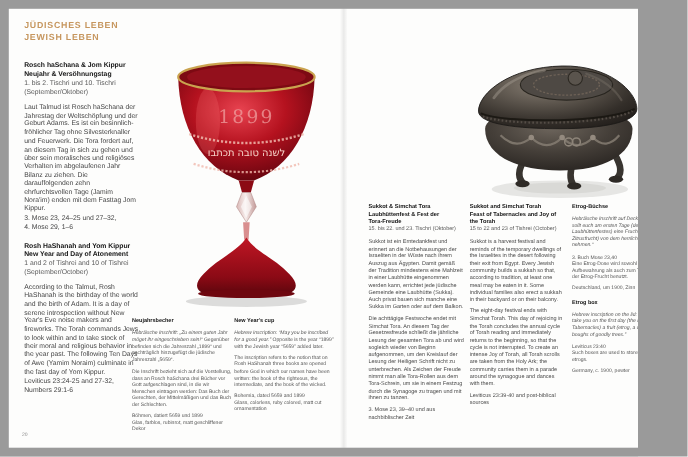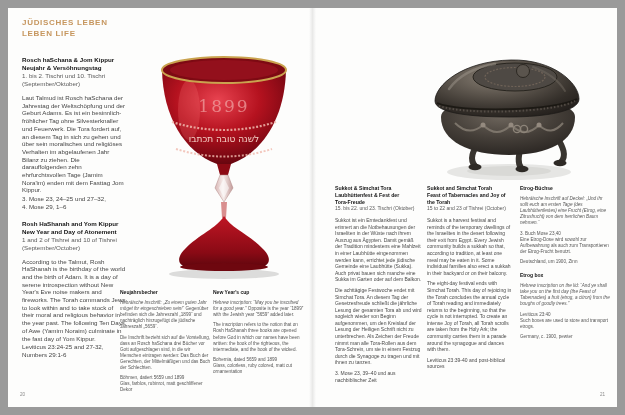--- a/index.html
+++ b/index.html
@@ -1,17 +1,17 @@
 <!DOCTYPE html>
 <html><head>
 <meta charset="utf-8">
 <style>
   html,body{margin:0;padding:0;}
   body{background:#9a9a9a;font-family:"Liberation Sans",sans-serif;-webkit-font-smoothing:antialiased;}
-  .canvas{position:relative;width:625px;height:415px;background:#9a9a9a;overflow:hidden;}
+  .canvas{position:relative;width:580px;height:415px;background:#9a9a9a;overflow:hidden;}
   .spread{position:absolute;left:8px;top:8px;width:609px;height:399px;background:#fdfdfc;}
   .seam{position:absolute;left:301px;top:0;width:7px;height:100%;
         background:linear-gradient(90deg,rgba(0,0,0,0) 0%,rgba(0,0,0,0.08) 50%,rgba(0,0,0,0) 100%);}
   .header{position:absolute;left:14px;top:9px;color:#c6965e;font-weight:bold;font-size:8px;
           letter-spacing:0.7px;line-height:11px;}
   .col{position:absolute;color:#454545;}
   .main-col{left:14px;top:48px;width:104px;font-size:6.2px;line-height:7.7px;}
   .h-bold{font-weight:bold;color:#141414;white-space:pre-line;line-height:8px;}
   .dates{color:#5a5a5a;white-space:pre-line;line-height:8px;margin-bottom:6px;}
   .para{margin-bottom:1px;text-align:left;}
@@ -39,21 +39,21 @@
 </style>
 </head>
 <body>
 
 <div class="canvas">
   <div class="spread">
     <div class="seam"></div>
 
     <div class="header">
       <div>JÜDISCHES LEBEN</div>
-      <div>LEBEN LIFE</div>
+      <div>JEWISH LEBEN</div>
     </div>
 
     <div class="col main-col">
       <div class="h-bold">Rosch haSchana &amp; Jom Kippur
 Neujahr &amp; Versöhnungstag</div>
       <div class="dates">1. bis 2. Tischri und 10. Tischri
 (September/Oktober)</div>
       <div class="para">Laut Talmud ist Rosch haSchana der Jahrestag der Weltschöpfung und der Geburt Adams. Es ist ein besinnlich-fröhlicher Tag ohne Silvesterknaller und Feuerwerk. Die Tora fordert auf, an diesem Tag in sich zu gehen und über sein moralisches und religiöses Verhalten im abgelaufenen Jahr Bilanz zu ziehen. Die darauffolgenden zehn ehrfurchtsvollen Tage (Jamim Nora'im) enden mit dem Fasttag Jom Kippur.</div>
       <div class="refs">3. Mose 23, 24–25 und 27–32,
 4. Mose 29, 1–6</div>

